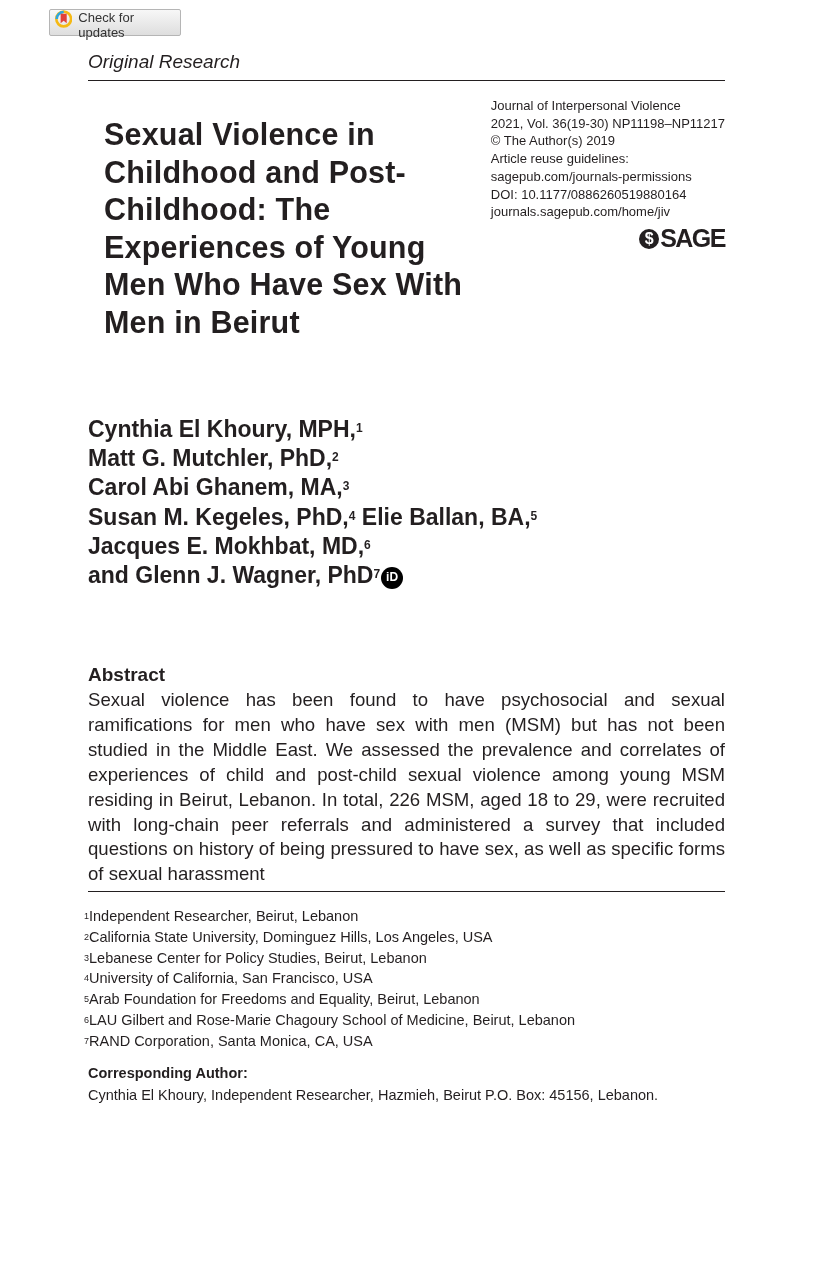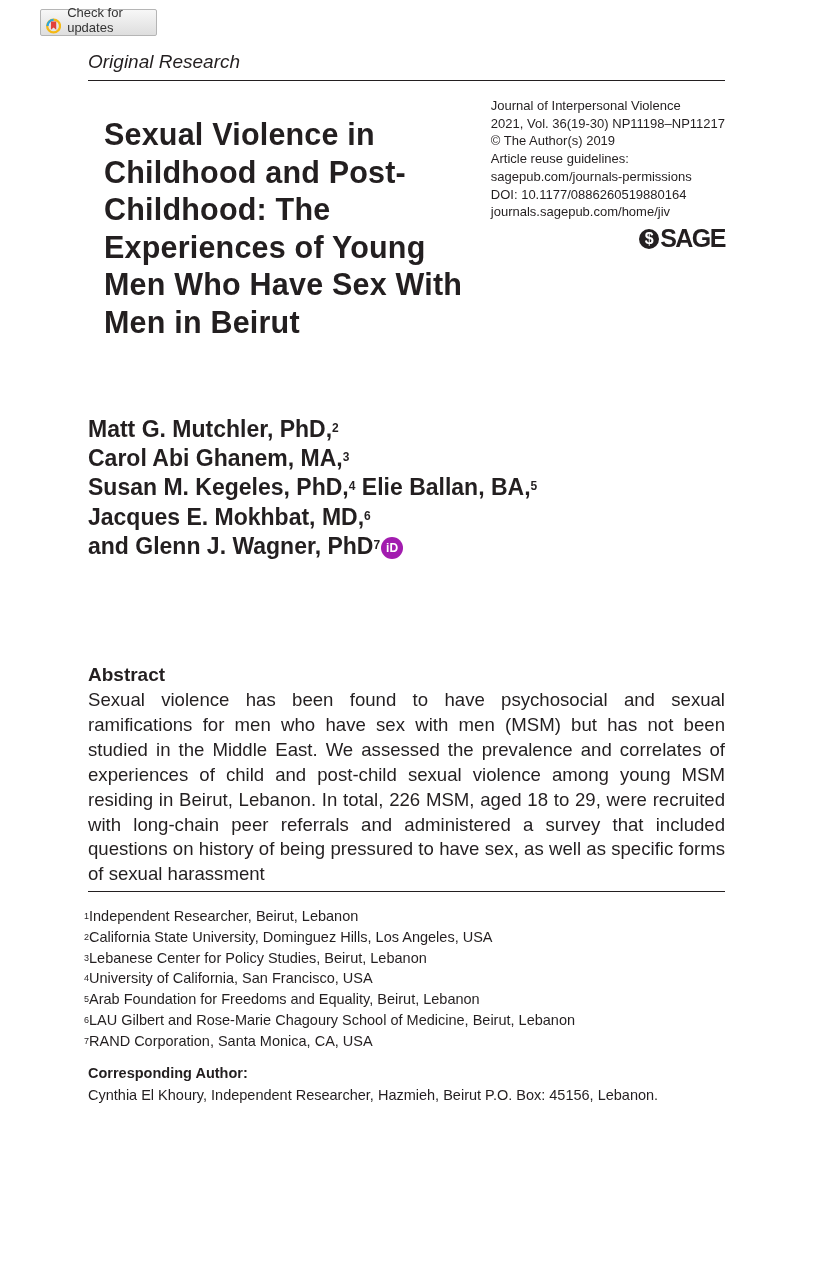--- a/index.html
+++ b/index.html
@@ -1,37 +1,37 @@
 <!DOCTYPE html>
 <html><head>
 <meta charset="utf-8">
 <style>
   html, body { margin:0; padding:0; background:#fff; }
   body { width:825px; height:1275px; position:relative; overflow:hidden;
          font-family:"Liberation Sans", "DejaVu Sans", sans-serif; color:#231f20; }
   .abs { position:absolute; }
-  .badge { left:40px; top:9px; width:117px; height:27px; border:1px solid #b5b5b5;
+  .badge { left:49px; top:9px; width:132px; height:27px; border:1px solid #b5b5b5;
            border-radius:2px; background:linear-gradient(#f7f7f7,#dedede);
-           display:flex; align-items:flex-end; box-sizing:border-box; }
+           display:flex; align-items:flex-start; box-sizing:border-box; }
   .badge .ic { width:18px; height:18px; margin-left:5px; margin-right:6px; }
   .badge .lbl { font-size:13px; color:#333; }
   .section { left:88px; top:51px; font-size:19px; font-style:italic; color:#231f20; }
   .rule { left:88px; width:637px; height:1px; background:#231f20; }
   .title { left:104px; top:116px; width:360px; font-size:30.5px; font-weight:bold;
            line-height:37.6px; letter-spacing:0.2px; }
   .meta { right:100px; top:97px; text-align:left; font-size:13px; line-height:17.7px;
           font-family:"Liberation Sans", sans-serif; }
   .sage { right:100px; top:224px; font-size:25px; font-weight:bold; letter-spacing:-1.5px;
           display:flex; align-items:center; }
   .sage .s { width:20px; height:20px; border-radius:50%; background:#231f20; color:#fff;
              font-size:16px; display:inline-flex; align-items:center; justify-content:center;
              margin-right:1px; letter-spacing:0; }
   .authors { left:88px; top:415px; font-size:23px; font-weight:bold; line-height:29.2px; }
   .authors sup { font-size:12px; vertical-align:top; position:relative; top:-1px; }
-  .orcid { display:inline-flex; width:22px; height:22px; border-radius:50%; background:#a21caf;
+  .orcid { display:inline-flex; width:22px; height:22px; border-radius:50%; background:#000000;
            color:#fff; font-size:12px; font-weight:bold; align-items:center; justify-content:center;
            vertical-align:2px; margin-left:1px; }
   .abs-h { left:88px; top:664px; font-size:19px; font-weight:bold; }
   .abs-body { left:88px; top:688px; width:637px; font-size:18.6px; line-height:24.9px;
               text-align:justify; }
   .affs { left:84px; top:906px; font-size:14.5px; line-height:20.8px; }
   .affs sup { font-size:9px; vertical-align:top; }
   .corr-h { left:88px; top:1065px; font-size:14.5px; font-weight:bold; }
   .corr { left:88px; top:1085px; font-size:14.5px; line-height:20.8px; }
 </style>
@@ -60,20 +60,21 @@
   <div>sagepub.com/journals-permissions</div>
   <div>DOI: 10.1177/0886260519880164</div>
   <div>journals.sagepub.com/home/jiv</div>
 </div>
 <div class="abs sage">
   <span class="s">$</span>
   <span>SAGE</span>
 </div>
 
 <div class="abs authors">
+  <div><span>Cynthia El Khoury, MPH,</span><sup>1</sup></div>
   <div><span>Matt G. Mutchler, PhD,</span><sup>2</sup></div>
   <div><span>Carol Abi Ghanem, MA,</span><sup>3</sup></div>
   <div><span>Susan M. Kegeles, PhD,</span><sup>4</sup> <span>Elie Ballan, BA,</span><sup>5</sup></div>
   <div><span>Jacques E. Mokhbat, MD,</span><sup>6</sup></div>
   <div><span>and Glenn J. Wagner, PhD</span><sup>7</sup><span class="orcid">iD</span></div>
 </div>
 
 <div class="abs abs-h">Abstract</div>
 <div class="abs abs-body">Sexual violence has been found to have psychosocial and sexual ramifications for men who have sex with men (MSM) but has not been studied in the Middle East. We assessed the prevalence and correlates of experiences of child and post-child sexual violence among young MSM residing in Beirut, Lebanon. In total, 226 MSM, aged 18 to 29, were recruited with long-chain peer referrals and administered a survey that included questions on history of being pressured to have sex, as well as specific forms of sexual harassment</div>
 

